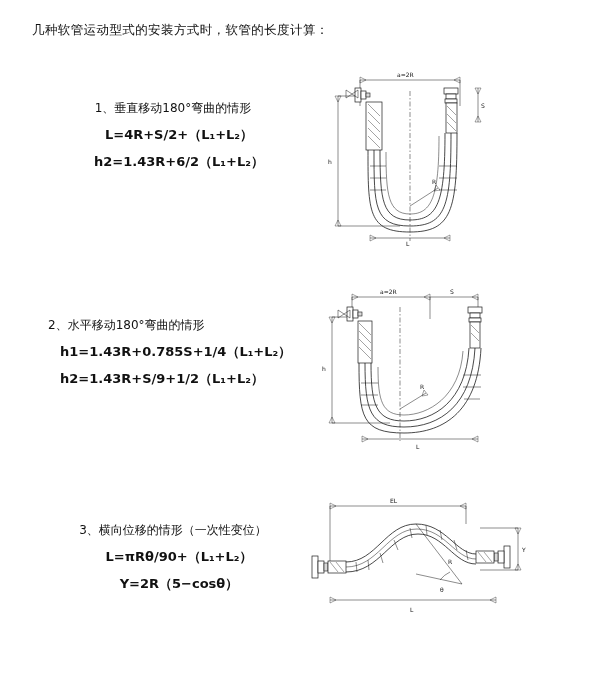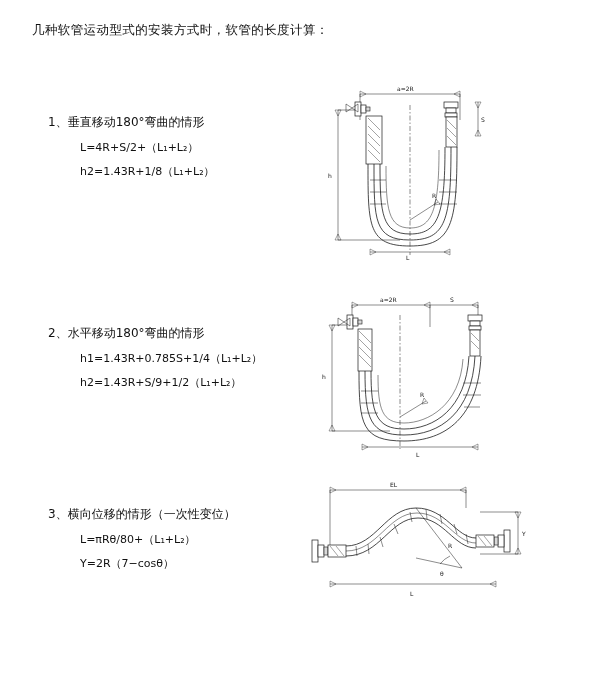--- a/index.html
+++ b/index.html
@@ -26,40 +26,41 @@
     top: 22px;
     font-size: 12.5px;
     letter-spacing: 0.4px;
     white-space: nowrap;
   }
   .section {
     position: absolute;
     left: 0;
     width: 600px;
   }
-  #section-1 { top: 80px; height: 190px; }
-  #section-2 { top: 291px; height: 185px; }
-  #section-3 { top: 472px; height: 150px; }
+  #section-1 { top: 66px; height: 190px; text-align: center; }
+  #section-2 { top: 283px; height: 185px; }
+  #section-3 { top: 488px; height: 150px; text-align: center; }
 
   .text-col {
     position: absolute;
     left: 48px;
     top: 34px;
     width: 250px;
   }
   .sec-title {
     font-size: 12px;
     margin-bottom: 9px;
     white-space: nowrap;
   }
   .formula {
-    font-size: 11px;
-    margin-left: 32px;
+    font-size: 13px;
+    margin-left: 12px;
     margin-bottom: 9px;
     white-space: nowrap;
+    font-weight: bold;
   }
   .fig {
     position: absolute;
     right: 8px;
     top: 0;
   }
   #fig-1 { left: 300px; top: 0px; }
   #fig-2 { left: 300px; top: 0px; }
   #fig-3 { left: 290px; top: 0px; }
   svg { display: block; }
@@ -76,21 +77,21 @@
 <body>
 
 <div class="page">
 
   <div class="heading">几种软管运动型式的安装方式时，软管的长度计算：</div>
 
   <div class="section" id="section-1">
     <div class="text-col">
       <div class="sec-title">1、垂直移动180°弯曲的情形</div>
       <div class="formula">L=4R+S/2+（L₁+L₂）</div>
-      <div class="formula">h2=1.43R+1/8（L₁+L₂）</div>
+      <div class="formula">h2=1.43R+6/2（L₁+L₂）</div>
     </div>
 
     <div class="fig" id="fig-1">
       <svg width="250" height="190" viewBox="0 0 250 190">
 
         <line class="dim" x1="60" y1="14" x2="160" y2="14"></line>
         <path class="hatch" d="M60 11 L66 14 L60 17 Z" fill="#111"></path>
         <path class="hatch" d="M160 11 L154 14 L160 17 Z" fill="#111"></path>
         <text class="lbl-sm" x="97" y="11">a=2R</text>
         <line class="dim" x1="60" y1="14" x2="60" y2="40"></line>
@@ -218,22 +219,22 @@
         <path class="hatch" d="M62 153 L68 156 L62 159 Z" fill="#111"></path>
         <path class="hatch" d="M178 153 L172 156 L178 159 Z" fill="#111"></path>
         <text class="lbl-sm" x="116" y="166">L</text>
       </svg>
     </div>
   </div>
 
   <div class="section" id="section-3">
     <div class="text-col">
       <div class="sec-title">3、横向位移的情形（一次性变位）</div>
-      <div class="formula">L=πRθ/80+（L₁+L₂）</div>
-      <div class="formula">Y=2R（7−cosθ）</div>
+      <div class="formula">L=πRθ/90+（L₁+L₂）</div>
+      <div class="formula">Y=2R（5−cosθ）</div>
     </div>
 
     <div class="fig" id="fig-3">
       <svg width="260" height="140" viewBox="0 0 260 140">
 
         <line class="dim" x1="40" y1="18" x2="176" y2="18"></line>
         <path class="hatch" d="M40 15 L46 18 L40 21 Z" fill="#111"></path>
         <path class="hatch" d="M176 15 L170 18 L176 21 Z" fill="#111"></path>
         <text class="lbl-sm" x="100" y="15">EL</text>
         <line class="dim" x1="40" y1="18" x2="40" y2="78"></line>

